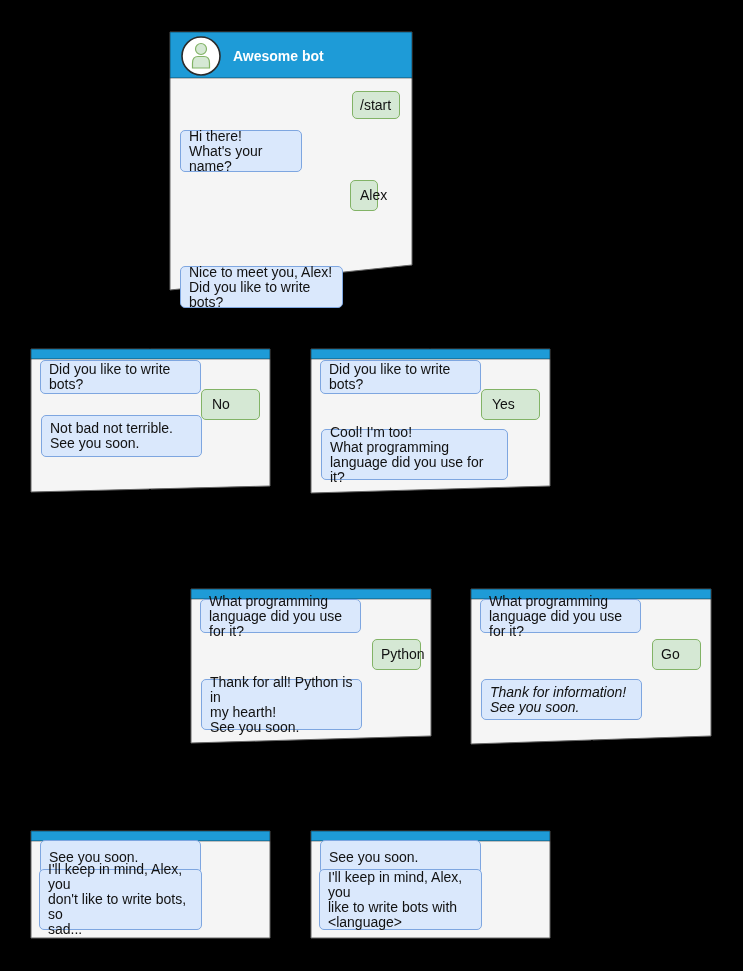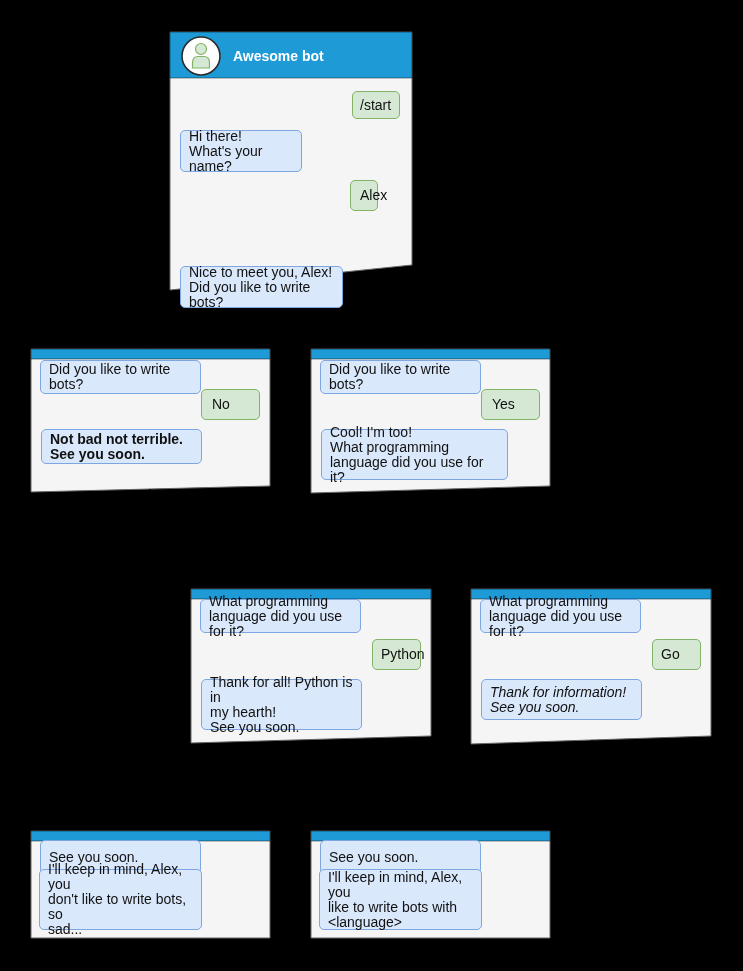--- a/index.html
+++ b/index.html
@@ -70,21 +70,21 @@
   <div class="title" style="left:233px;top:45px;">Awesome bot</div>
   <div class="bubble user" style="left:352px;top:91px;width:48px;height:28px;padding:0 7px;">/start</div>
   <div class="bubble bot" style="left:180px;top:130px;width:122px;height:42px;">Hi there!
 What's your name?</div>
   <div class="bubble user" style="left:350px;top:180px;width:28px;height:31px;padding:10px 9px;">Alex</div>
   <div class="bubble bot" style="left:180px;top:220px;width:163px;height:42px;margin-top:46px;">Nice to meet you, Alex!
 Did you like to write bots?</div>
 
   <div class="bubble bot" style="left:40px;top:360px;width:161px;height:20px;">Did you like to write bots?</div>
   <div class="bubble user" style="left:201px;top:389px;width:59px;height:31px;">No</div>
-  <div class="bubble bot" style="left:41px;top:429px;width:161px;height:35px;font-weight:bold;">Not bad not terrible.
+  <div class="bubble bot" style="left:41px;top:415px;width:161px;height:42px;">Not bad not terrible.
 See you soon.</div>
 
   <div class="bubble bot" style="left:320px;top:360px;width:161px;height:20px;">Did you like to write bots?</div>
   <div class="bubble user" style="left:481px;top:389px;width:59px;height:31px;">Yes</div>
   <div class="bubble bot" style="left:321px;top:429px;width:187px;height:51px;">Cool! I'm too!
 What programming
 language did you use for it?</div>
 
   <div class="bubble bot" style="left:200px;top:599px;width:161px;height:31px;">What programming
 language did you use for it?</div>

